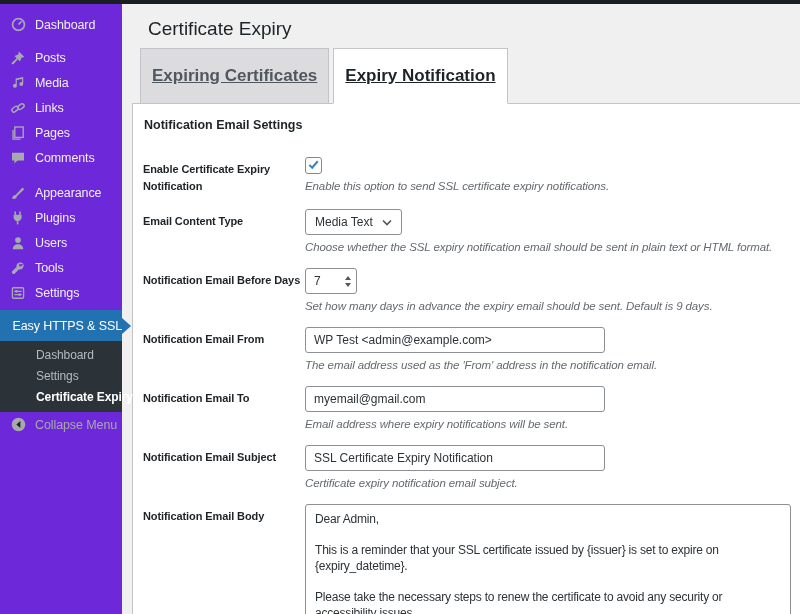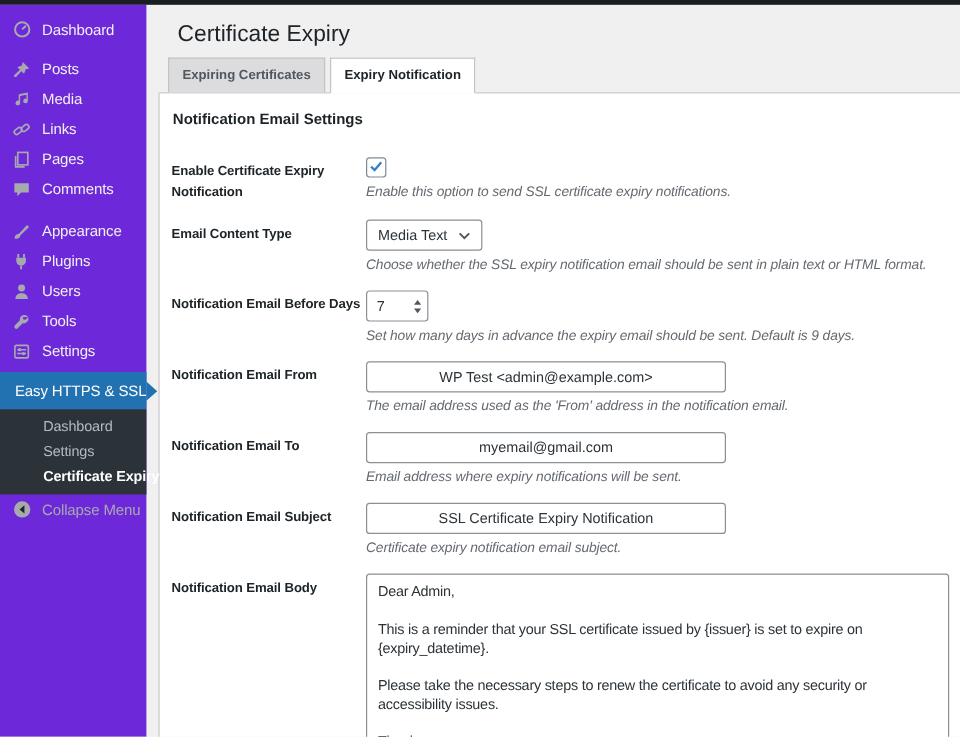--- a/index.html
+++ b/index.html
@@ -34,23 +34,23 @@
     cursor:pointer; white-space:nowrap; letter-spacing:-0.1px;
   }
   .submenu-item.current { color:#fff; font-weight:bold; }
   .collapse-item { margin-top:0; color:#a7aaad; }
 
   
   #content { flex:1; position:relative; background:#f0f0f1; }
   .page-title { margin:12px 0 0 26px; font-size:19px; font-weight:400; color:#1d2327; line-height:25px; }
   .tabs-wrapper { margin:7px 0 0 10px; border-bottom:1px solid #c3c4c7; display:flex; align-items:flex-end; padding-left:8px; }
   .nav-tab {
-    font-size:11px; font-weight:bold; padding:6px 11px; margin-right:4px;
+    font-size:17px; font-weight:bold; padding:19px 11px; margin-right:4px;
     border:1px solid #c3c4c7; border-bottom:none; background:#dcdcde; color:#50575e;
-    cursor:pointer; line-height:16px; white-space:nowrap;
+    cursor:pointer; line-height:16px; white-space:nowrap;text-decoration:underline;
   }
   .nav-tab.active { background:#fff; color:#1d2327; margin-bottom:-1px; border-bottom:1px solid #fff; }
   .panel {
     margin-left:10px; background:#fff; border:1px solid #c3c4c7; border-top:none;
     min-height:560px; padding:12px 10px;
   }
   .section-heading { font-size:12.5px; font-weight:bold; color:#1d2327; margin:2px 0 0 1px; }
   .form-table { margin-top:25px; }
   .form-row { display:flex; margin-bottom:15px; }
   .form-label {
@@ -72,21 +72,21 @@
   .num-box {
     display:inline-flex; align-items:center; width:52px; height:26px;
     border:1px solid #8c8f94; border-radius:3px; background:#fff; overflow:hidden;
   }
   .num-box .num-val { flex:1; padding-left:8px; font-size:12px; color:#2c3338; }
   .num-spin { width:16px; height:100%; display:flex; flex-direction:column; align-items:center; justify-content:center; gap:3px; cursor:pointer; }
   .tri-up { width:0; height:0; border-left:3.5px solid transparent; border-right:3.5px solid transparent; border-bottom:4.5px solid #50575e; }
   .tri-dn { width:0; height:0; border-left:3.5px solid transparent; border-right:3.5px solid transparent; border-top:4.5px solid #50575e; }
   .wp-input {
     width:300px; height:26px; border:1px solid #8c8f94; border-radius:3px; background:#fff;
-    padding:0 8px; font-size:12px; color:#2c3338; font-family:"Liberation Sans", sans-serif; outline:none;text-align:center;
+    padding:0 8px; font-size:12px; color:#2c3338; font-family:"Liberation Sans", sans-serif; outline:none;
   }
   .wp-textarea {
     width:486px; height:175px; border:1px solid #8c8f94; border-radius:3px; background:#fff;
     padding:7px 9px; font-size:12px; line-height:1.3; color:#2c3338;
     font-family:"Liberation Sans", sans-serif; resize:none; outline:none; letter-spacing:-0.2px;
   }
 </style>
 </head>
 <body>
 

